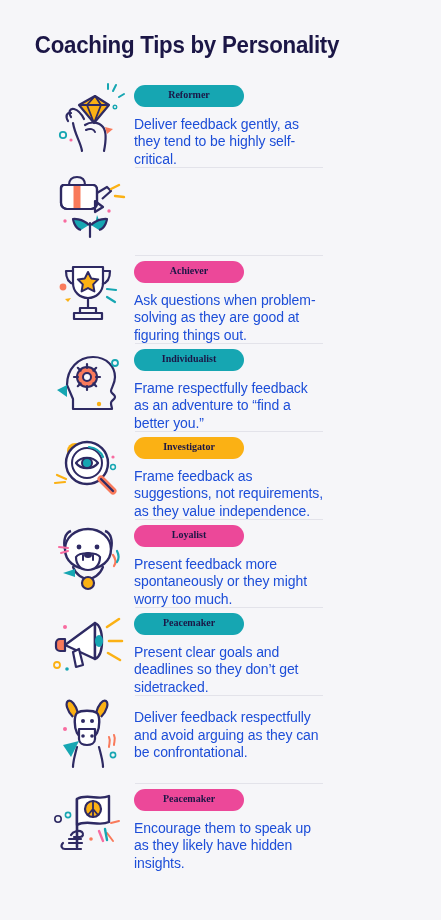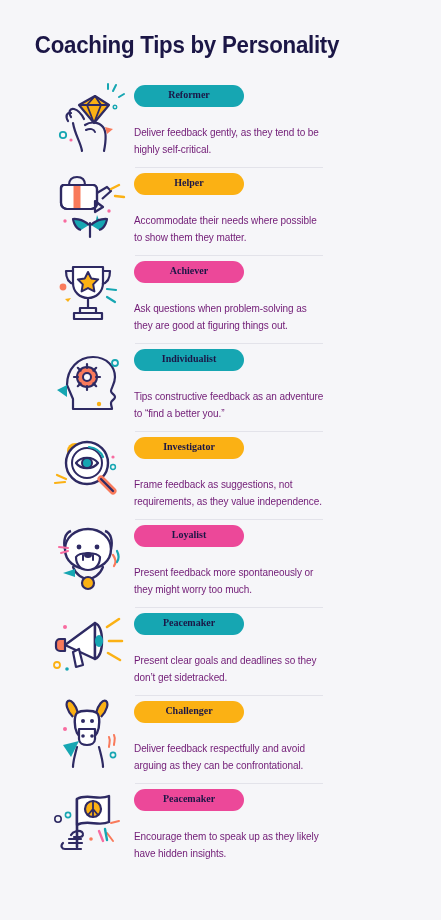--- a/index.html
+++ b/index.html
@@ -74,25 +74,25 @@
     color:#1b1646;
     line-height:1.25;
     white-space:nowrap;
   }
 
   .pill.teal   { background:#16a6b2; }
   .pill.yellow { background:#fbb114; }
   .pill.coral  { background:#ec4899; }
 
   .row-desc {
-    margin-top:17px;
+    margin-top:9px;
     font-family:"Liberation Sans", sans-serif;
-    font-size:10px;
+    font-size:14px;
     line-height:17.5px;
-    color:#701a75;
+    color:#1d4ed8;
     letter-spacing:-0.08px;
     max-width:252px;
   }
 
   .divider {
     position:absolute;
     left:135px;
     right:51px;
     bottom:0;
     height:1px;
@@ -144,24 +144,20 @@
           <path d="M46 30 l8 6 l-8 5 z" stroke="#2e2a63" stroke-width="2.2" fill="none" stroke-linejoin="round"></path>
           <path d="M48 44 l2 5 l-3 0 z" fill="#16a6b2"></path>
           <path d="M62 18 l8 -4 M66 25 l9 1" stroke="#fbb114" stroke-width="2.4" stroke-linecap="round"></path>
           <path d="M40 54 c-7 -7 -16 -6 -16 -6 c0 0 1 9 8 11" stroke="#2e2a63" stroke-width="2.2" fill="#16a6b2" stroke-linejoin="round"></path>
           <path d="M42 54 c7 -7 16 -6 16 -6 c0 0 -1 9 -8 11" stroke="#2e2a63" stroke-width="2.2" fill="#16a6b2" stroke-linejoin="round"></path>
           <path d="M41 52 v14" stroke="#2e2a63" stroke-width="2.2" stroke-linecap="round"></path>
           <circle cx="16" cy="50" r="1.7" fill="#f86ba0"></circle>
           <circle cx="60" cy="40" r="1.7" fill="#f86ba0"></circle>
         </svg>
       </div>
-      <div class="row-body">
-        <span class="pill yellow">Helper</span>
-        <div class="row-desc">Accommodate their needs where possible to show them they matter.</div>
-      </div>
       <div class="divider"></div>
     </div>
 
     <div class="row">
       <div class="row-icon">
         <svg width="78" height="70" viewBox="0 0 78 70" fill="none">
           <path d="M24 8 h30 v16 c0 9 -7 15 -15 15 s-15 -6 -15 -15 z" stroke="#2e2a63" stroke-width="2.2" fill="#ffffff" stroke-linejoin="round"></path>
           <path d="M24 12 h-7 c0 8 3 12 8 13" stroke="#2e2a63" stroke-width="2.2" fill="none" stroke-linejoin="round"></path>
           <path d="M54 12 h7 c0 8 -3 12 -8 13" stroke="#2e2a63" stroke-width="2.2" fill="none" stroke-linejoin="round"></path>
           <path d="M39 39 v10" stroke="#2e2a63" stroke-width="2.2"></path>
@@ -189,21 +185,21 @@
             <circle r="10" fill="#f97a5b" stroke="#2e2a63" stroke-width="2"></circle>
             <circle r="4" fill="#f6f6f9" stroke="#2e2a63" stroke-width="2"></circle>
             <path d="M0 -13 v4 M0 13 v-4 M-13 0 h4 M13 0 h-4 M-9.2 -9.2 l2.8 2.8 M9.2 9.2 l-2.8 -2.8 M-9.2 9.2 l2.8 -2.8 M9.2 -9.2 l-2.8 2.8" stroke="#2e2a63" stroke-width="2.2" stroke-linecap="round"></path>
           </g>
           <circle cx="66" cy="16" r="3" stroke="#16a6b2" stroke-width="1.8" fill="none"></circle>
           <circle cx="50" cy="57" r="2.2" fill="#fbb114"></circle>
         </svg>
       </div>
       <div class="row-body">
         <span class="pill teal">Individualist</span>
-        <div class="row-desc">Tips constructive feedback as an adventure to “find a better you.”</div>
+        <div class="row-desc">Frame respectfully feedback as an adventure to “find a better you.”</div>
       </div>
       <div class="divider"></div>
     </div>
 
     <div class="row">
       <div class="row-icon">
         <svg width="78" height="70" viewBox="0 0 78 70" fill="none">
           <circle cx="26" cy="16" r="8" fill="#fbb114"></circle>
           <circle cx="38" cy="28" r="21" stroke="#2e2a63" stroke-width="2.4" fill="#ffffff"></circle>
           <circle cx="38" cy="28" r="15" stroke="#2e2a63" stroke-width="2" fill="none"></circle>
@@ -283,21 +279,20 @@
           <circle cx="34" cy="37" r="1.8" fill="#2e2a63"></circle>
           <circle cx="43" cy="37" r="1.8" fill="#2e2a63"></circle>
           <path d="M28 48 c-2 8 -4 14 -4 20 M50 48 c2 8 4 14 4 20" stroke="#2e2a63" stroke-width="2.2" stroke-linecap="round" fill="none"></path>
           <path d="M14 46 l16 -4 l-8 16 z" fill="#16a6b2"></path>
           <path d="M60 38 c2 4 0 7 0 10 M65 36 c2 4 0 7 0 10" stroke="#f97a5b" stroke-width="2" stroke-linecap="round" fill="none"></path>
           <circle cx="16" cy="30" r="2" fill="#f86ba0"></circle>
           <circle cx="64" cy="56" r="2.6" stroke="#16a6b2" stroke-width="1.6" fill="none"></circle>
         </svg>
       </div>
       <div class="row-body">
-        <span class="pill yellow">Challenger</span>
         <div class="row-desc">Deliver feedback respectfully and avoid arguing as they can be confrontational.</div>
       </div>
       <div class="divider"></div>
     </div>
 
     <div class="row">
       <div class="row-icon">
         <svg width="78" height="70" viewBox="0 0 78 70" fill="none">
           <path d="M28 12 v48" stroke="#2e2a63" stroke-width="2.6" stroke-linecap="round"></path>
           <path d="M28 12 c10 -6 22 2 32 -3 v26 c-10 5 -22 -3 -32 3 z" stroke="#2e2a63" stroke-width="2.4" fill="#ffffff" stroke-linejoin="round"></path>

